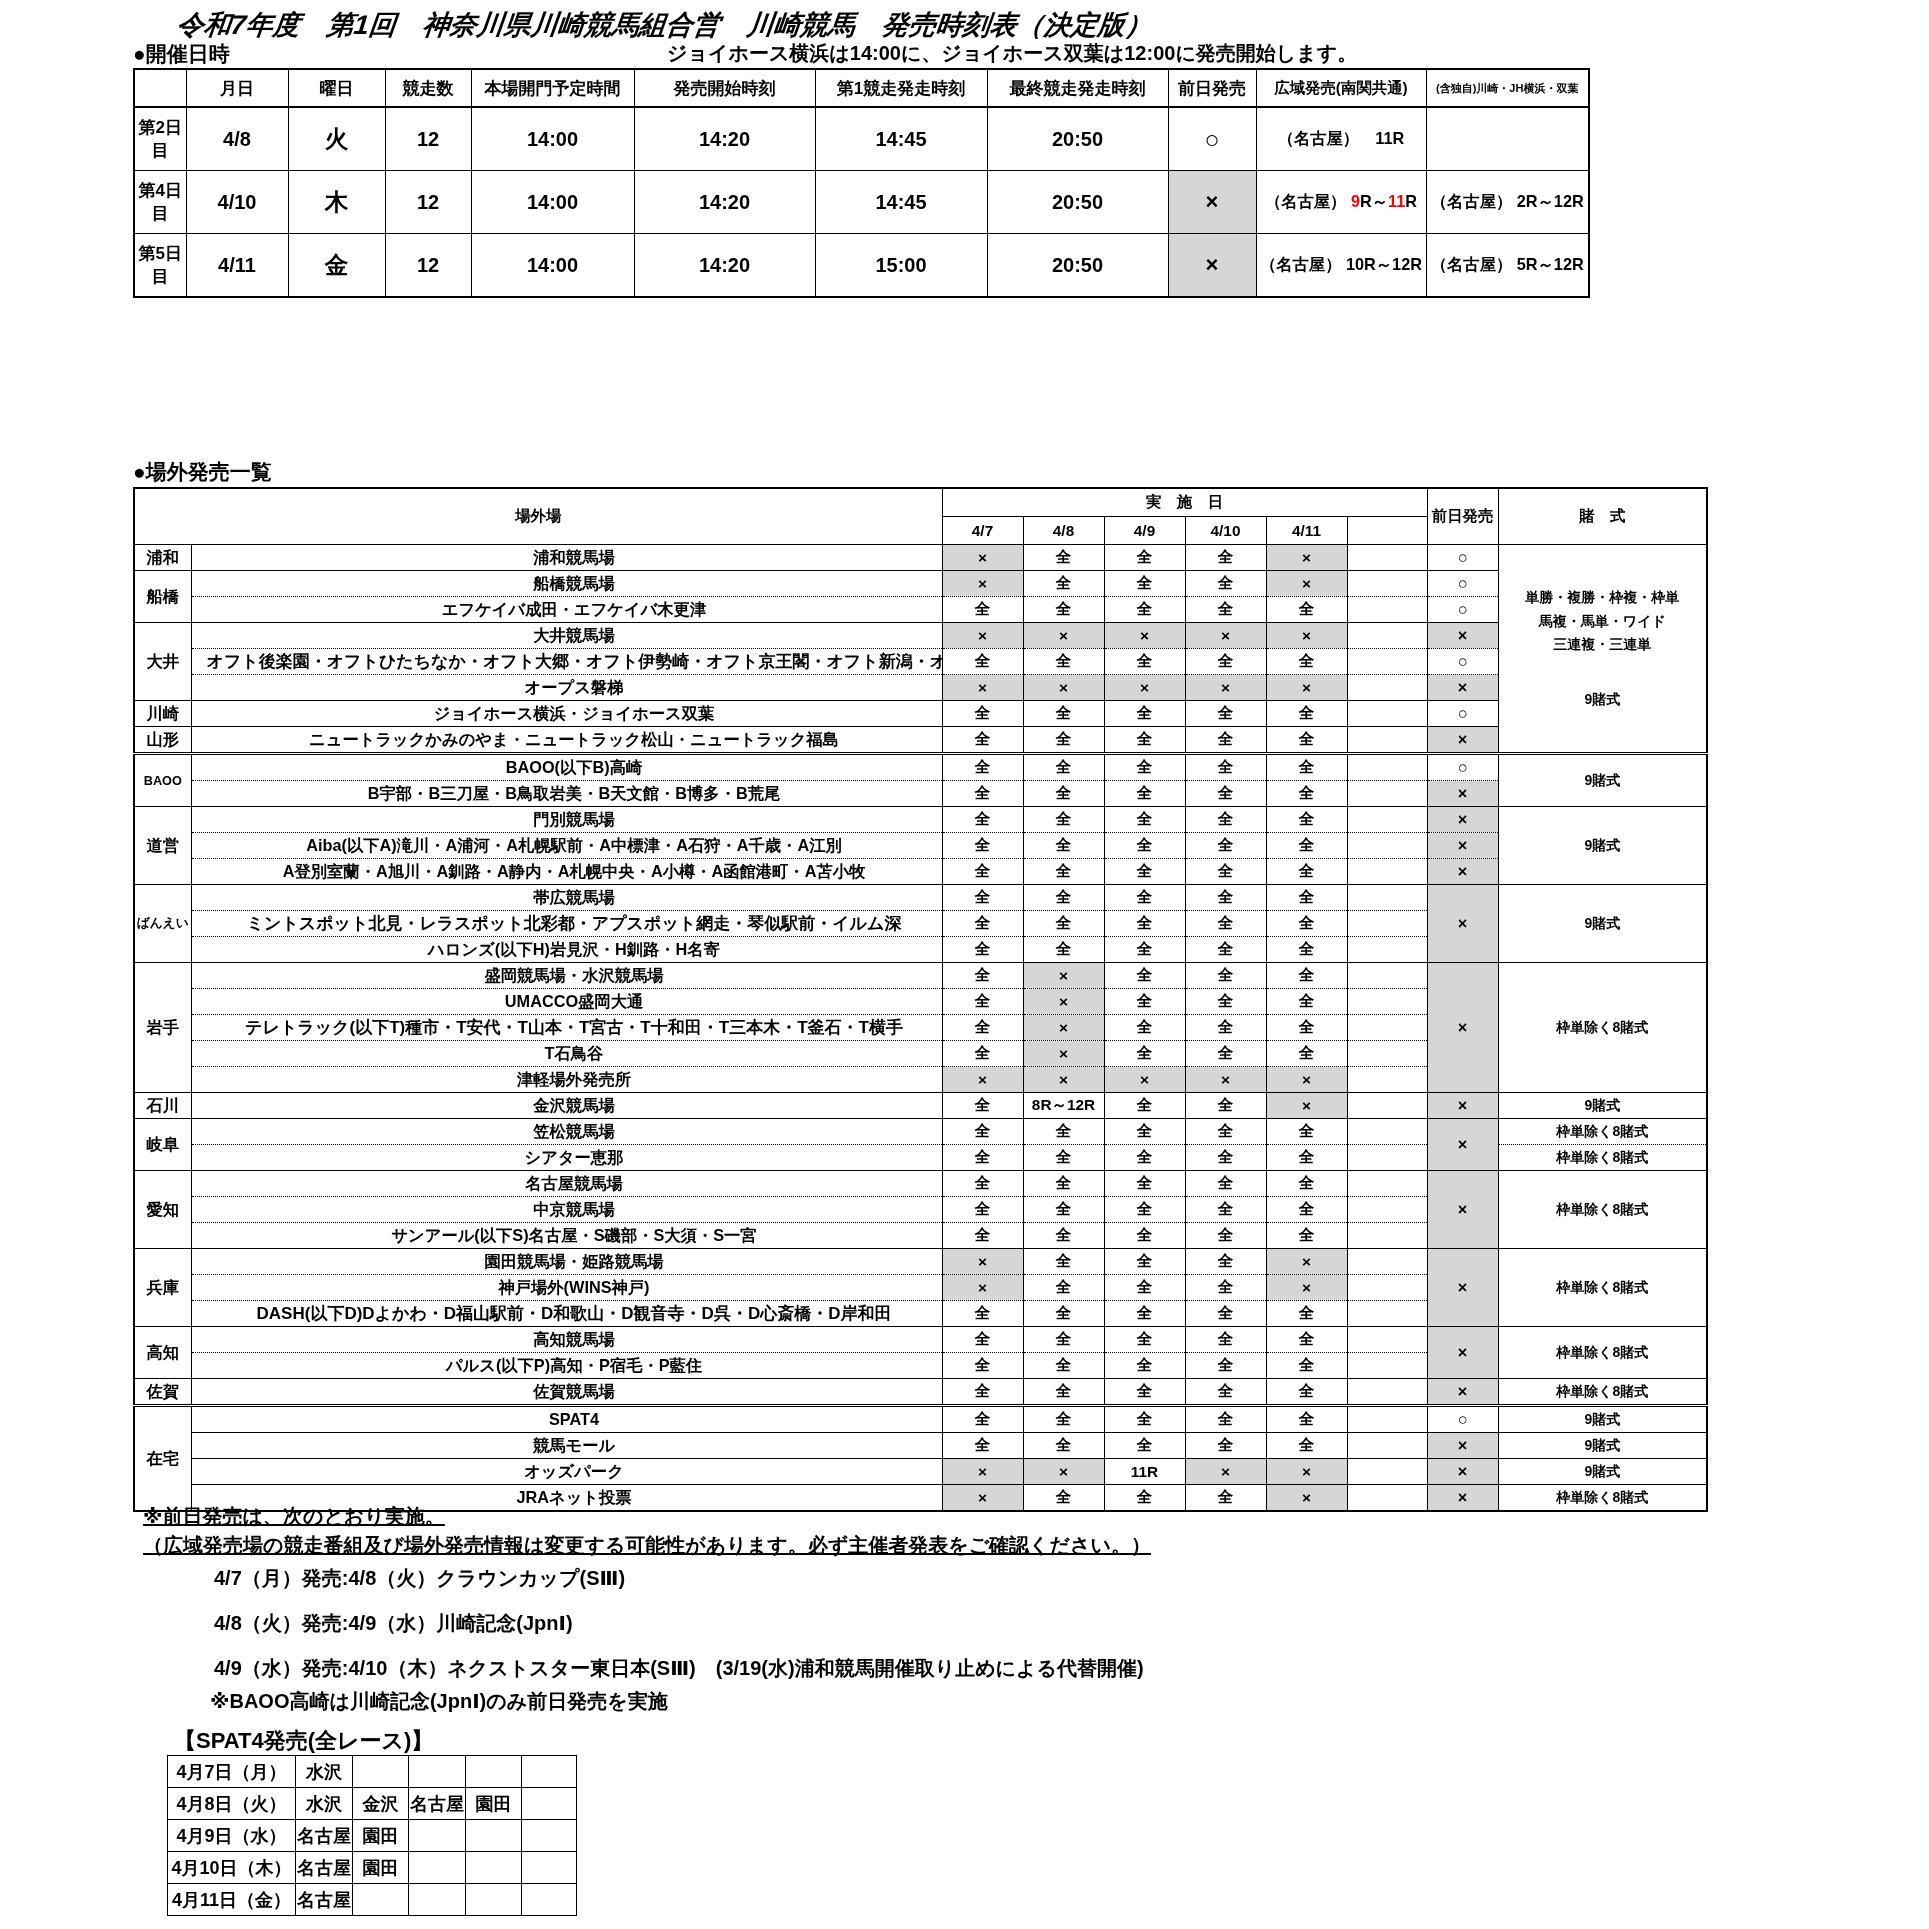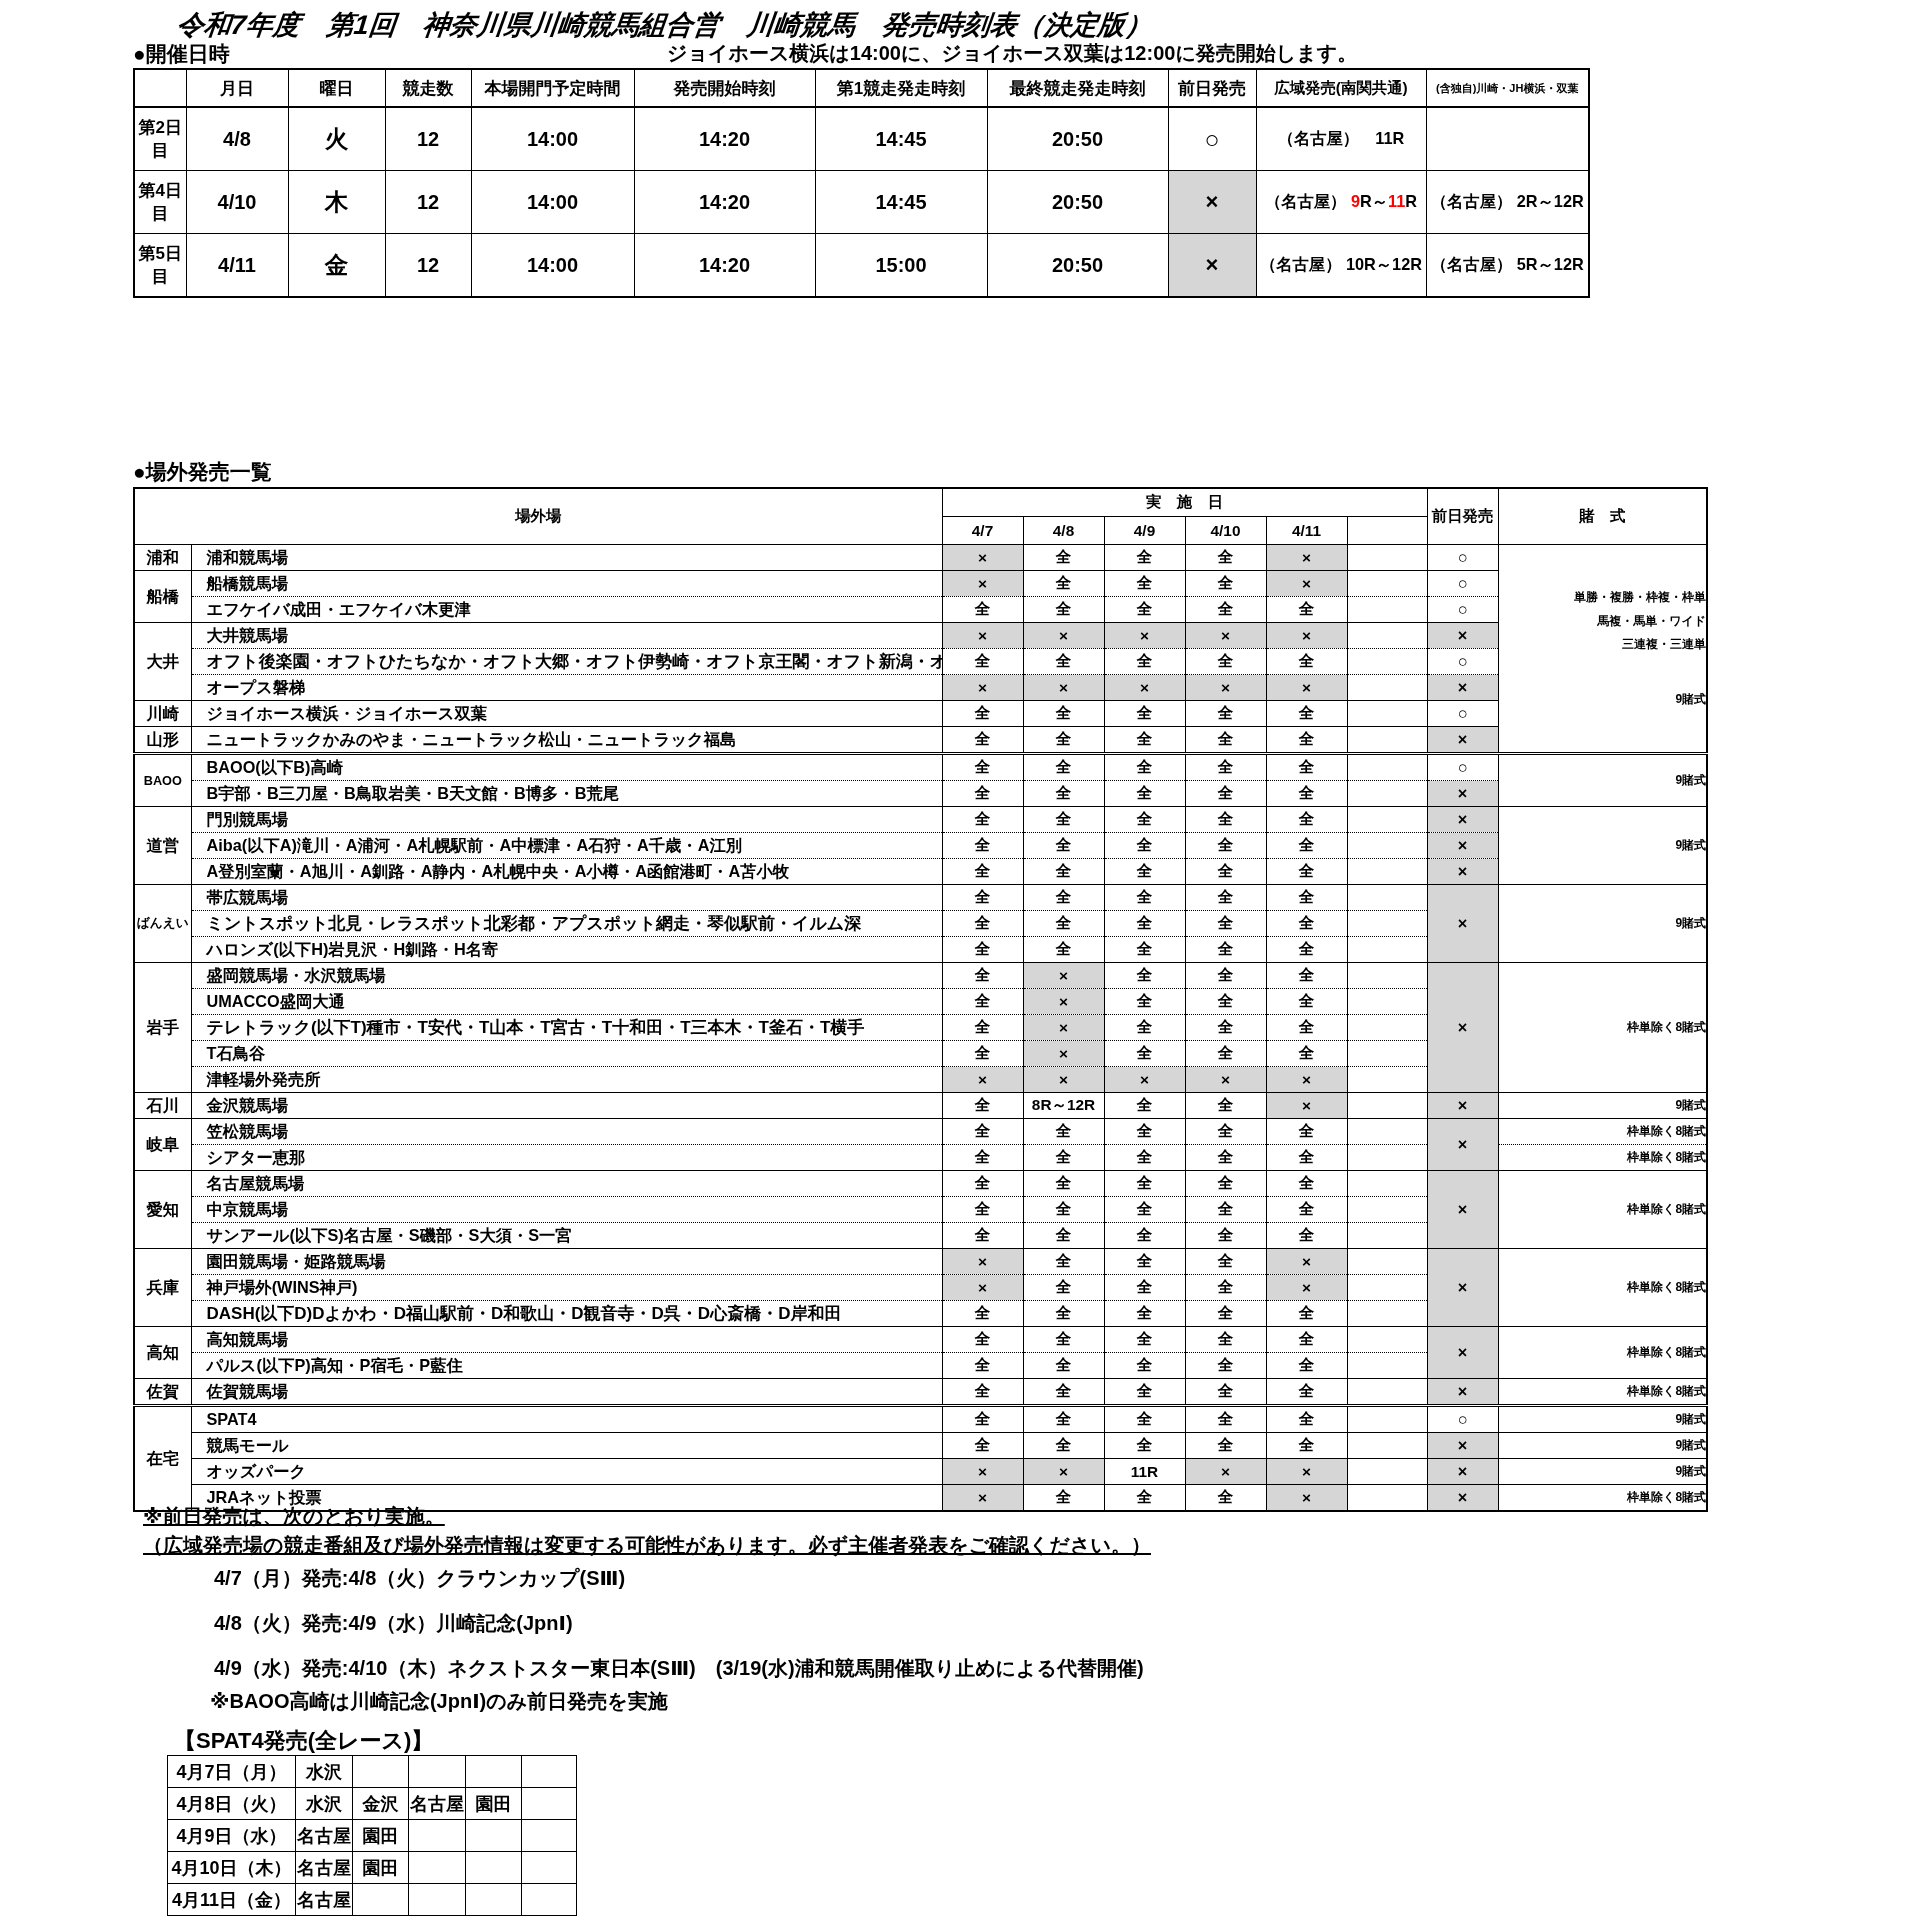--- a/index.html
+++ b/index.html
@@ -42,25 +42,25 @@
   #t2 th,#t2 td{border-right:0.9px solid #000;border-top:0.9px solid #000;}
   #t2 thead th{font-size:15.4px;text-align:center;}
   #t2 thead tr.h1 th{height:27px;}
   #t2 thead tr.h2 th{height:27px;}
   #t2 tbody td{height:25px;font-size:16.3px;}
   #t2 tr.sub td{border-top:0.9px dotted #000;}
   #t2 tr.gs td{border-top:1.8px solid #000;}
   #t2 tr.dbl td{border-top:3.6px double #000;}
   #t2 .region{text-align:center;font-size:16.3px;}
   #t2 .region.rsm{font-size:12.7px;}
-  #t2 .name{text-align:left;padding-left:15px;white-space:nowrap;font-size:16.3px;}
+  #t2 .name{text-align:center;padding-left:15px;white-space:nowrap;font-size:16.3px;}
   #t2 .name.sm{font-size:17px;}
   #t2 .dmark{font-size:15.4px;}
   #t2 .pmark{font-size:16.3px;}
-  #t2 .bet{text-align:right;font-size:12px;}
+  #t2 .bet{text-align:center;font-size:14px;}
   #t2 .bet div{line-height:23.5px;}
   #t2 .bet div.gap{margin-top:31px;}
 
   
   #t3{position:absolute;left:167px;top:1755px;border:1.8px solid #000;}
   #t3 td{border:1.8px solid #000;height:31px;}
 </style>
 </head>
 <body>
 

